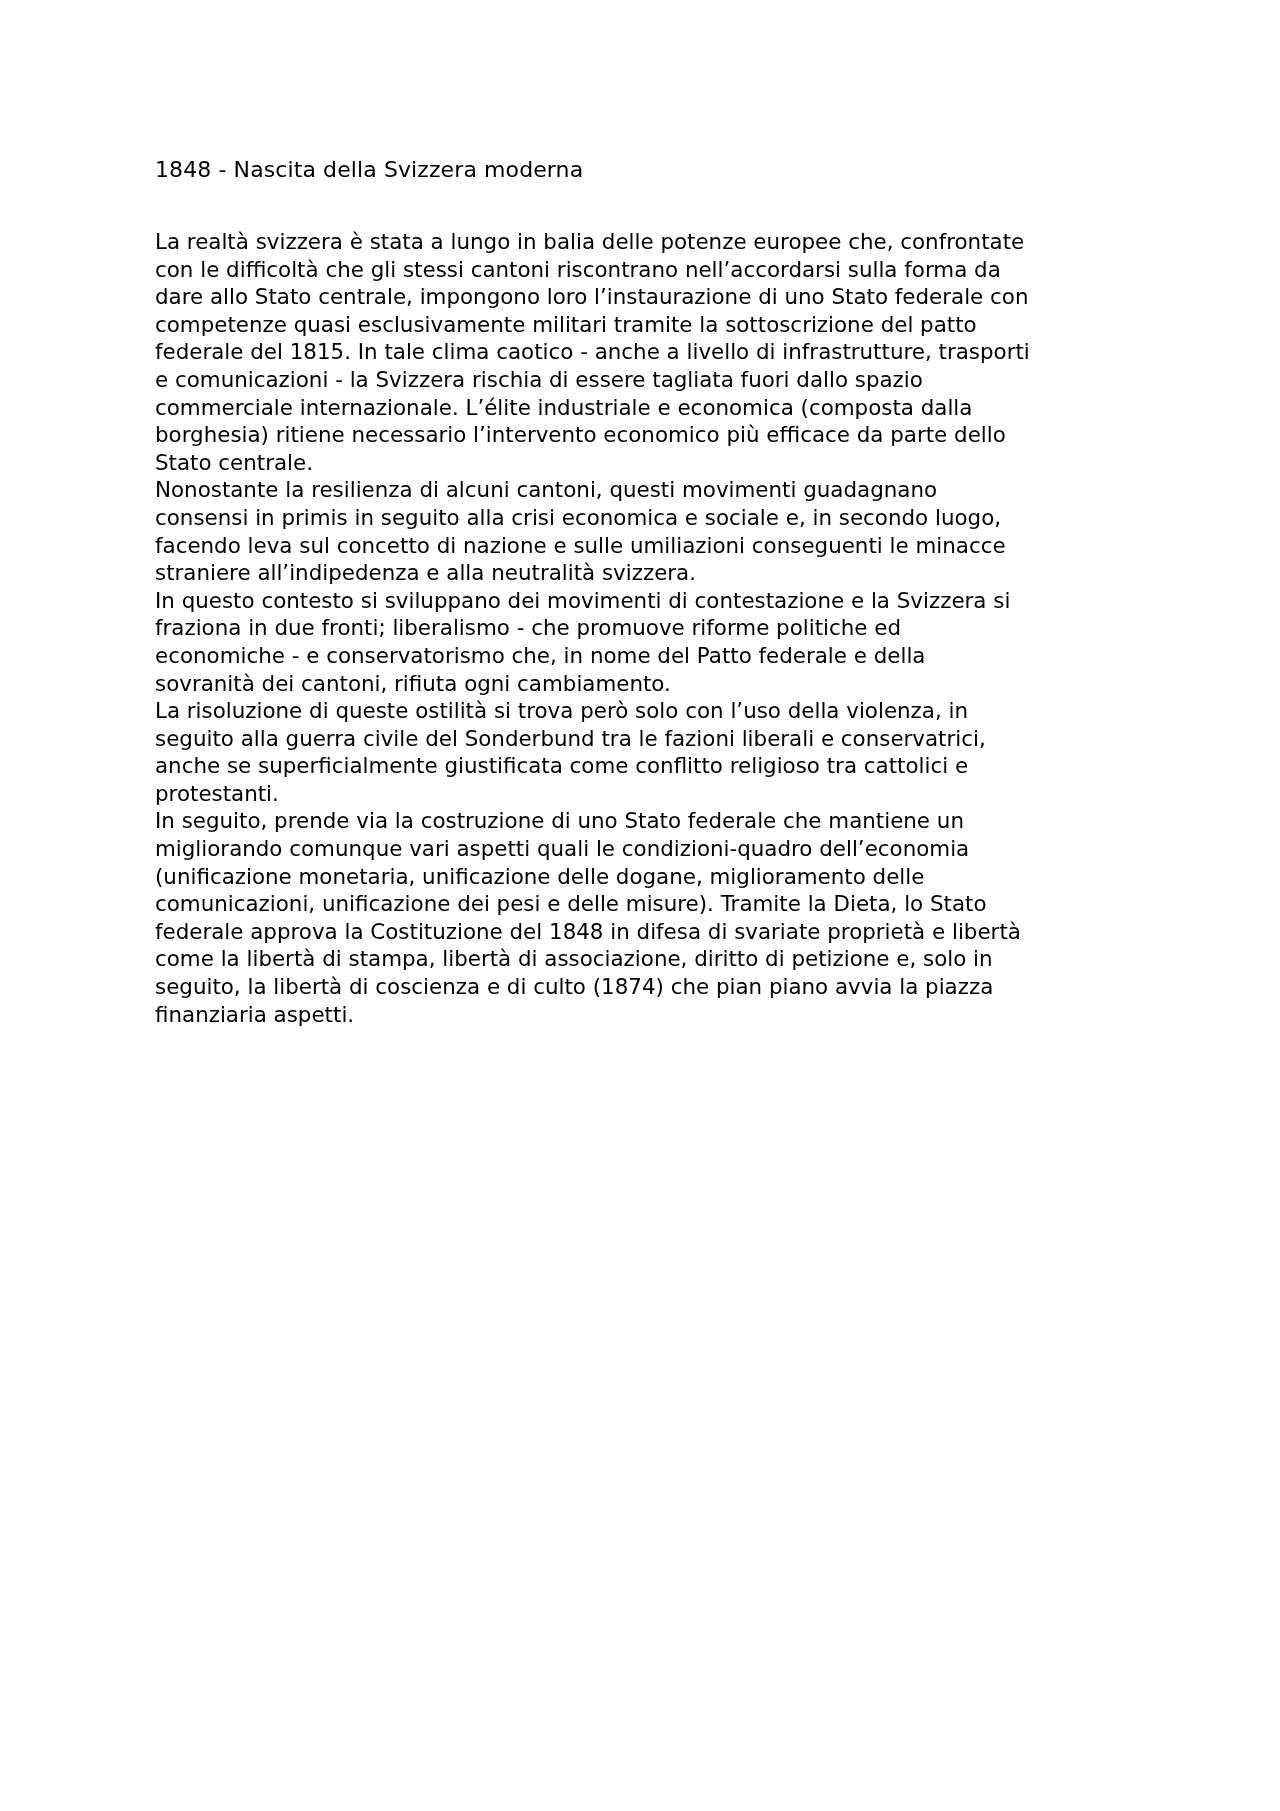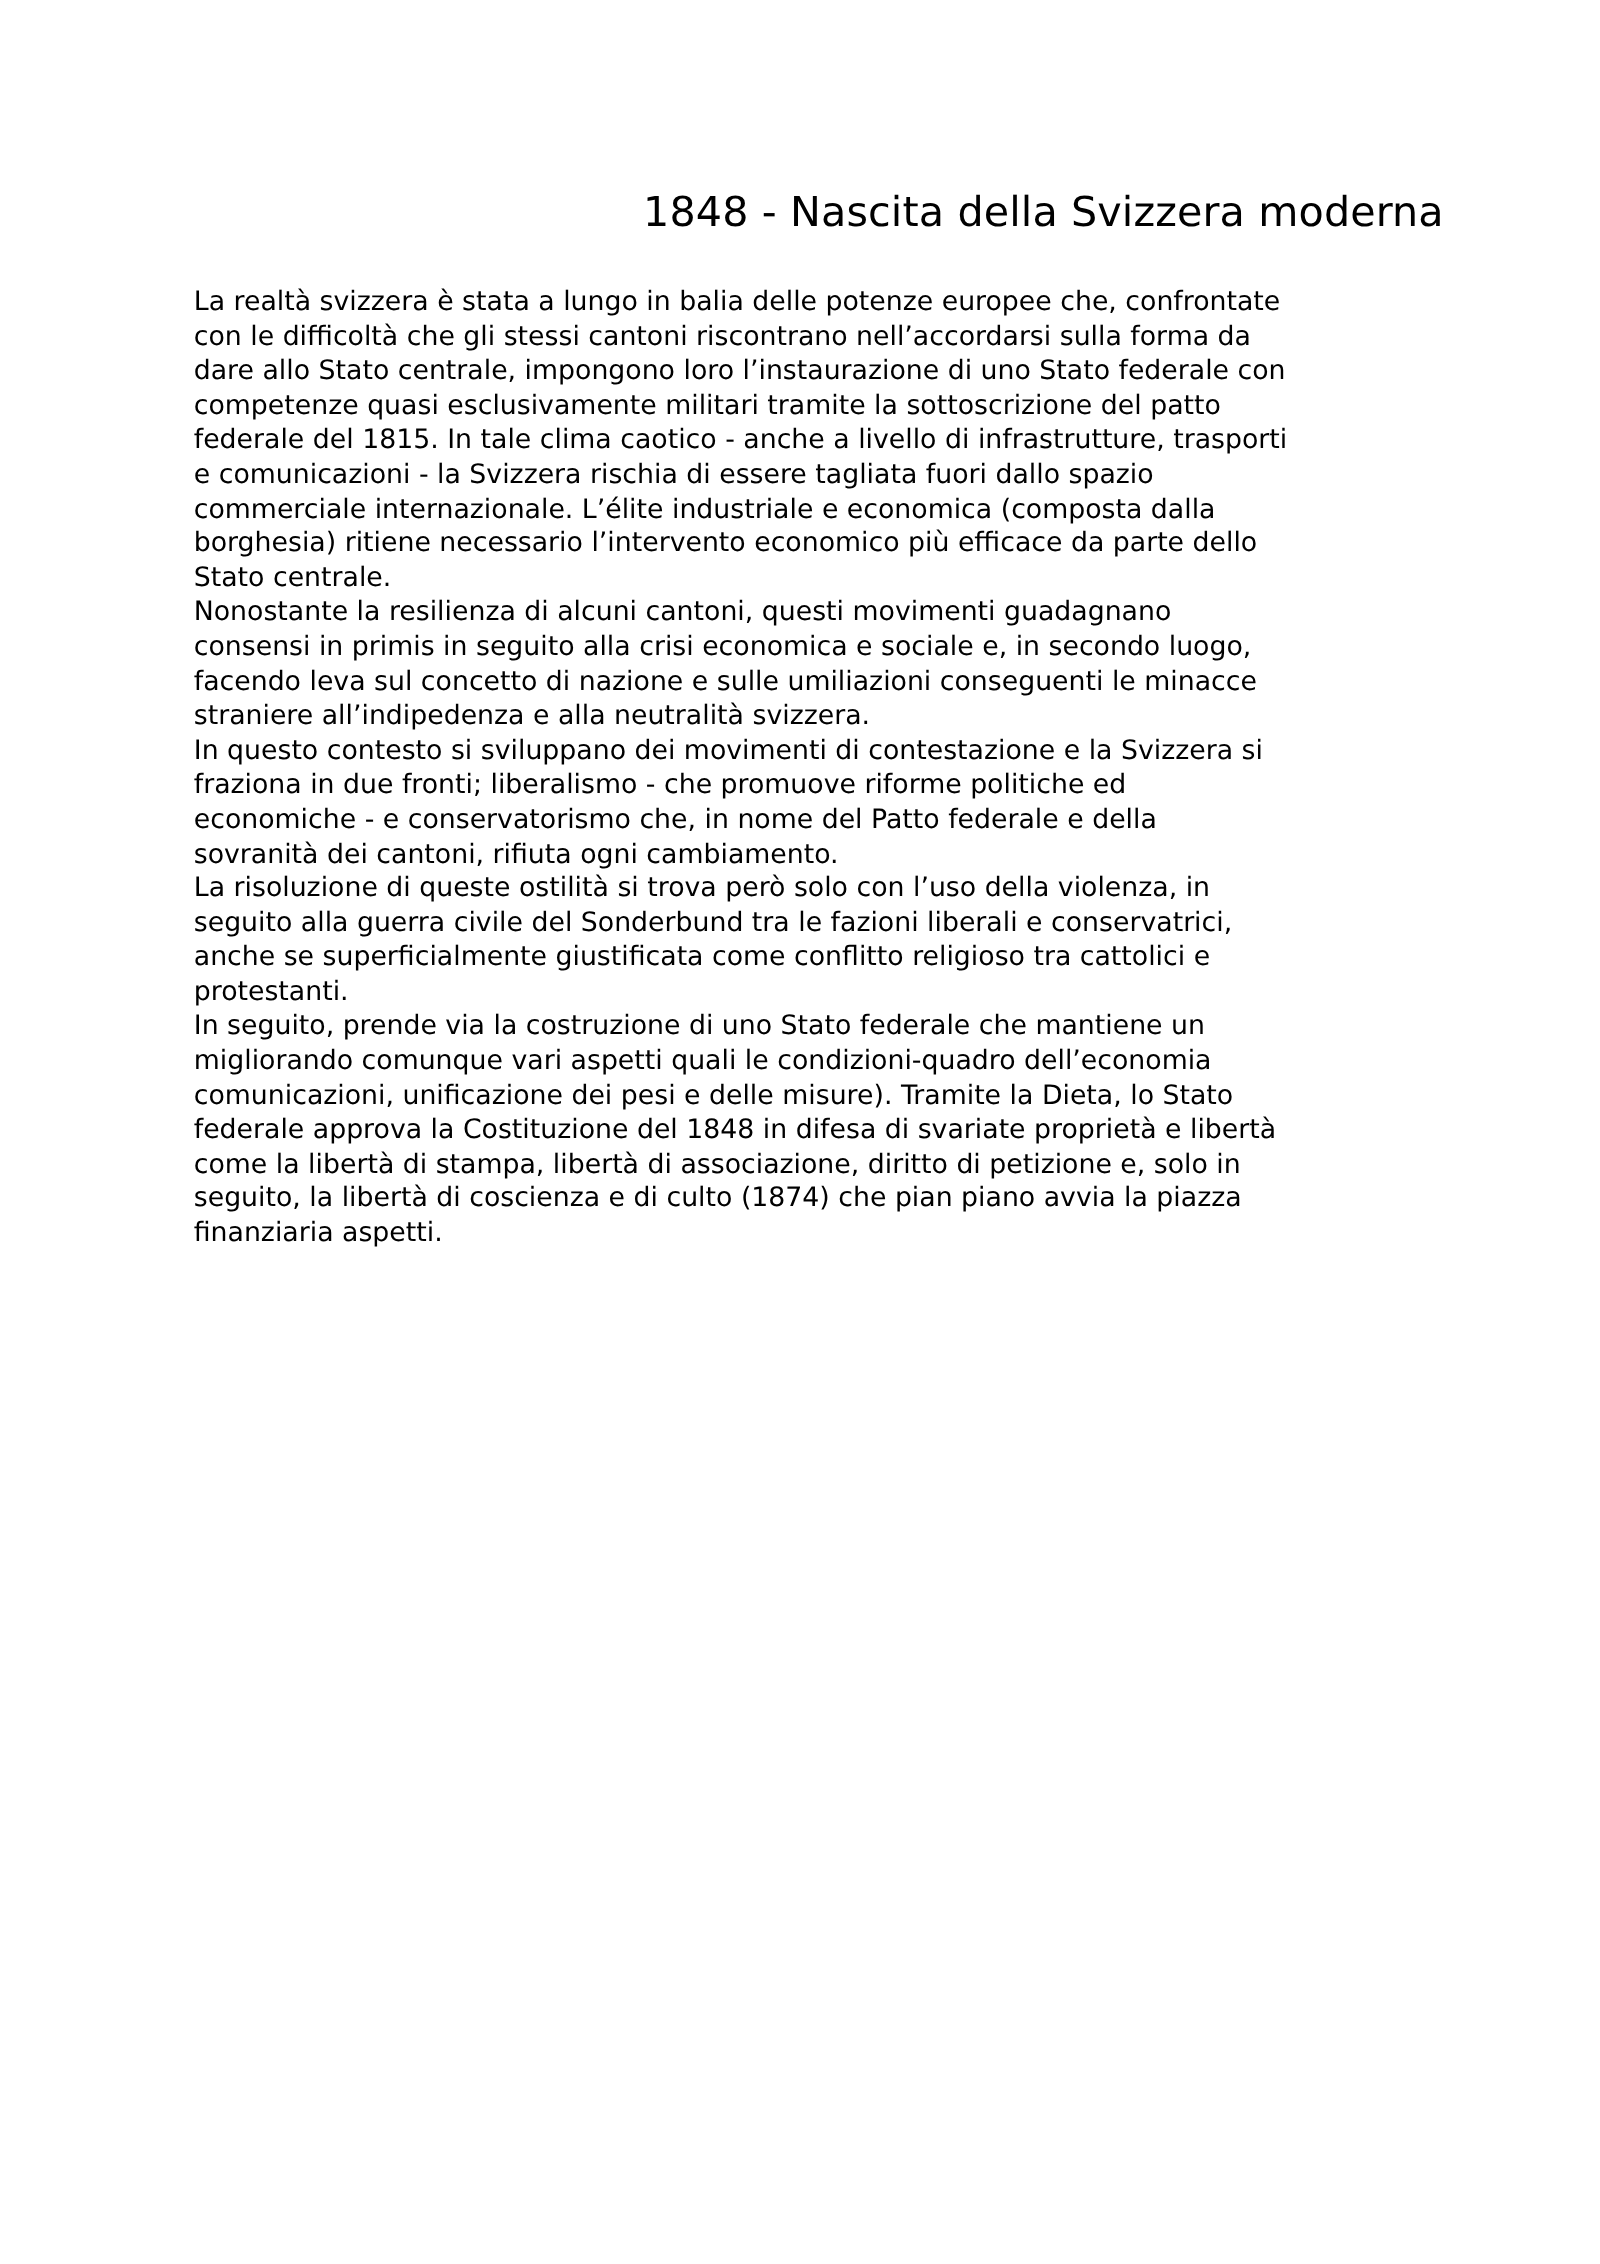--- a/index.html
+++ b/index.html
@@ -11,26 +11,25 @@
       font-family: "DejaVu Sans", sans-serif;
       color: #000000;
     }
     .page {
       position: absolute;
       left: 155px;
       top: 152px;
       width: 1000px;
     }
     .title {
-      font-size: 33px;
+      font-size: 22px;
       font-weight: normal;
       margin: 0;
       line-height: 36px;
       letter-spacing: 0.1px;
-      text-align: right;
     }
     .body-text {
       margin-top: 40px;
       font-size: 21.4px;
       line-height: 27.6px;
     }
     .para { margin: 0; }
     .line { display: block; white-space: nowrap; }
   </style>
 </head>
@@ -64,20 +63,21 @@
       </p>
       <p class="para">
         <span class="line">La risoluzione di queste ostilità si trova però solo con l’uso della violenza, in</span>
         <span class="line">seguito alla guerra civile del Sonderbund tra le fazioni liberali e conservatrici,</span>
         <span class="line">anche se superficialmente giustificata come conflitto religioso tra cattolici e</span>
         <span class="line">protestanti.</span>
       </p>
       <p class="para">
         <span class="line">In seguito, prende via la costruzione di uno Stato federale che mantiene un</span>
         <span class="line">migliorando comunque vari aspetti quali le condizioni-quadro dell’economia</span>
+        <span class="line">(unificazione monetaria, unificazione delle dogane, miglioramento delle</span>
         <span class="line">comunicazioni, unificazione dei pesi e delle misure). Tramite la Dieta, lo Stato</span>
         <span class="line">federale approva la Costituzione del 1848 in difesa di svariate proprietà e libertà</span>
         <span class="line">come la libertà di stampa, libertà di associazione, diritto di petizione e, solo in</span>
         <span class="line">seguito, la libertà di coscienza e di culto (1874) che pian piano avvia la piazza</span>
         <span class="line">finanziaria aspetti.</span>
       </p>
     </div>
 </div>
 
 </body></html>

